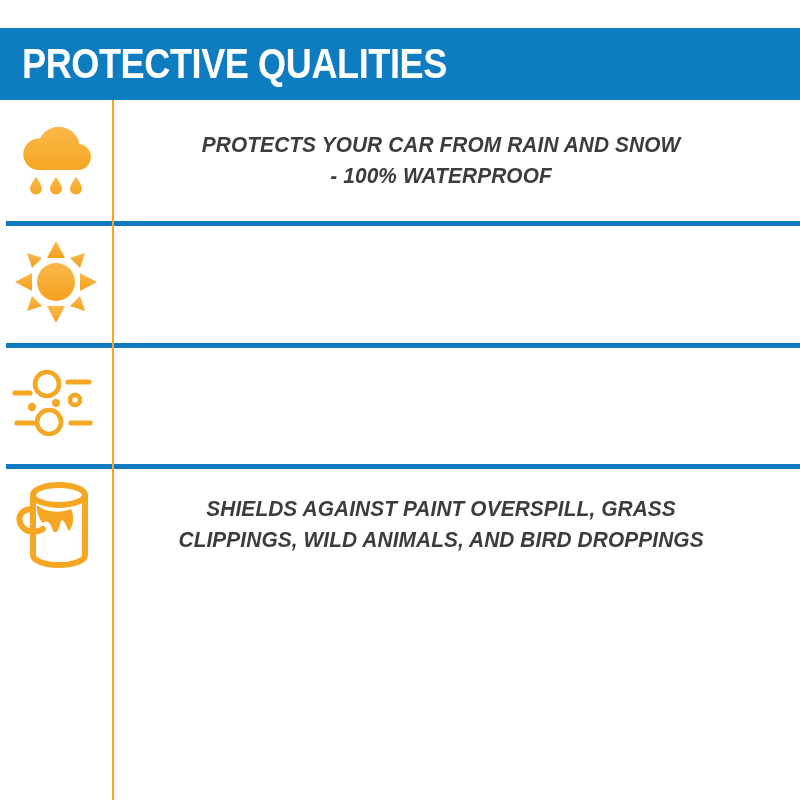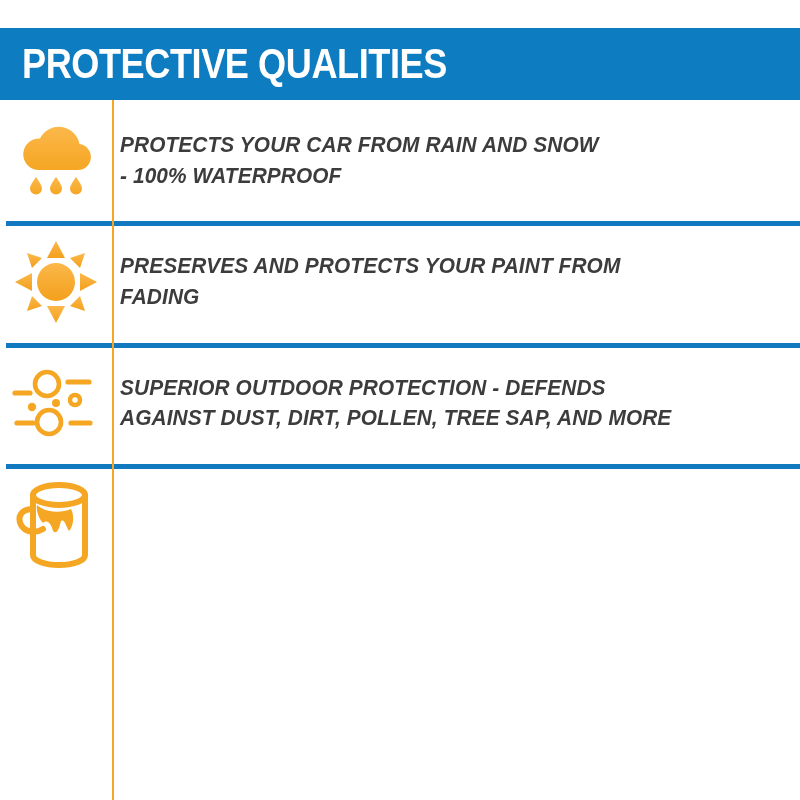--- a/index.html
+++ b/index.html
@@ -81,20 +81,21 @@
     height: 100%;
     display: flex;
     align-items: center;
     justify-content: center;
   }
 
   .text-cell {
     flex: 1 1 auto;
     padding-left: 8px;
     padding-right: 18px;
+    text-align: center;
   }
 
   .feature-text {
     color: #3c3c3c;
     font-family: "Liberation Sans", sans-serif;
     font-weight: bold;
     font-style: italic;
     font-size: 21.5px;
     line-height: 1.42;
     letter-spacing: 0.1px;
@@ -165,24 +166,20 @@
             <polygon points="41,82 32,65 50,65"></polygon>
             <polygon points="0,41 17,32 17,50"></polygon>
             <polygon points="82,41 65,50 65,32"></polygon>
             <polygon points="12,12 27,17 17,27"></polygon>
             <polygon points="70,12 65,27 55,17"></polygon>
             <polygon points="12,70 17,55 27,65"></polygon>
             <polygon points="70,70 55,65 65,55"></polygon>
           </g>
         </svg>
       </div>
-      <div class="text-cell">
-        <span class="feature-text">PRESERVES AND PROTECTS YOUR PAINT FROM</span>
-        <span class="feature-text">FADING</span>
-      </div>
     </div>
 
 
 
     <div class="row">
       <div class="icon-cell">
         <svg class="icon-svg" width="90" height="76" viewBox="0 0 90 76">
           <g fill="none" stroke="#f5a623" stroke-width="4.6" stroke-linecap="round">
             <circle cx="36" cy="19" r="12"></circle>
             <circle cx="38" cy="57" r="12"></circle>
@@ -193,42 +190,42 @@
             <circle cx="21" cy="42" r="4.2"></circle>
           </g>
           <g stroke="#f5a623" stroke-width="5.2" stroke-linecap="round">
             <line x1="4" y1="28" x2="19" y2="28"></line>
             <line x1="57" y1="17" x2="78" y2="17"></line>
             <line x1="6" y1="58" x2="22" y2="58"></line>
             <line x1="60" y1="58" x2="79" y2="58"></line>
           </g>
         </svg>
       </div>
-      <div class="text-cell">
-        <span class="feature-text">SUPERIOR OUTDOOR PROTECTION - DEFENDS</span>
-        <span class="feature-text">AGAINST DUST, DIRT, POLLEN, TREE SAP, AND MORE</span>
-      </div>
     </div>
 
     <div class="row">
       <div class="icon-cell">
         <svg class="icon-svg" width="82" height="92" viewBox="0 0 82 92">
           <g fill="none" stroke="#f5a623" stroke-width="6" stroke-linecap="round" stroke-linejoin="round">
 
             <path d="M18 16 L18 76 C18 82, 30 86, 44 86 C58 86, 70 82, 70 76 L70 16"></path>
 
             <ellipse cx="44" cy="16" rx="26" ry="10"></ellipse>
 
             <path d="M18 30 C6 30, 2 38, 6 46 C10 53, 20 55, 28 50"></path>
           </g>
 
           <g fill="#f5a623">
             <path d="M22 26 C30 33, 44 35, 56 30 C60 38, 58 48, 54 52 C50 46, 50 40, 46 42 C44 50, 42 56, 38 52 C36 44, 32 40, 28 44 C24 40, 21 32, 22 26 Z"></path>
           </g>
         </svg>
       </div>
+      <div class="text-cell">
+        <span class="feature-text">SHIELDS AGAINST PAINT OVERSPILL, GRASS</span>
+        <span class="feature-text">CLIPPINGS, WILD ANIMALS, AND BIRD DROPPINGS</span>
+      </div>
     </div>
 
   </div>
 
   <div class="vrule"></div>
 
 </div>
 
 </body></html>

